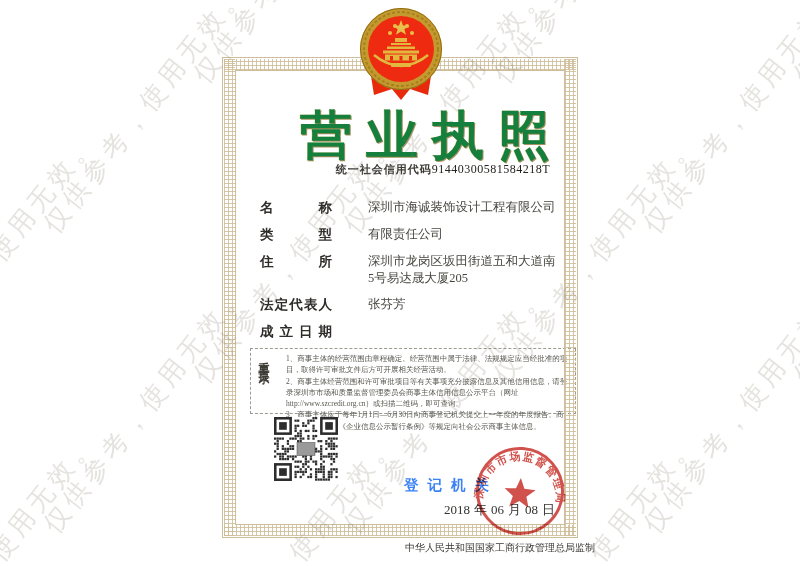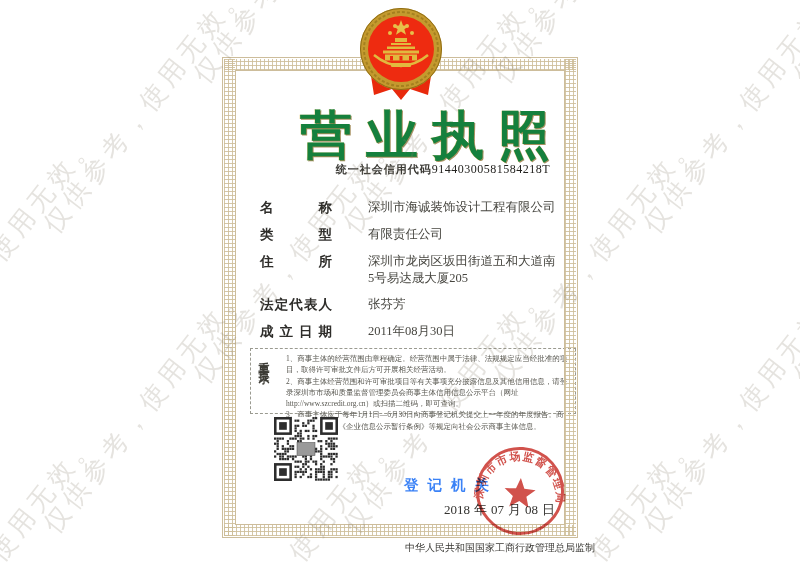--- a/index.html
+++ b/index.html
@@ -160,21 +160,20 @@
         </span>
       <span class="fvalue">张芬芳</span>
     </div>
     <div class="frow">
       <span class="flabel char-justify">
           <span>成</span>
           <span>立</span>
           <span>日</span>
           <span>期</span>
         </span>
-      <span class="fvalue">2011年08月30日</span>
     </div>
   </div>
 
   <div class="notice">
     <div class="notice-side">重要提示</div>
     <div class="notice-items">
       <div>1、商事主体的经营范围由章程确定。经营范围中属于法律、法规规定应当经批准的项目，取得许可审批文件后方可开展相关经营活动。</div>
       <div>2、商事主体经营范围和许可审批项目等有关事项充分披露信息及其他信用信息，请登录深圳市市场和质量监督管理委员会商事主体信用信息公示平台（网址http://www.szcredit.org.cn）或扫描二维码，即可查询。</div>
       <div>3、商事主体应于每年1月1日—6月30日向商事登记机关提交上一年度的年度报告。商事主体应当按照《企业信息公示暂行条例》等规定向社会公示商事主体信息。</div>
     </div>
@@ -375,21 +374,21 @@
         <rect x="51.2" y="5.12" width="7.68" height="7.68" fill="#2d2d2d"></rect>
         <rect x="0" y="46.08" width="17.92" height="17.92" fill="#2d2d2d"></rect>
         <rect x="2.56" y="48.64" width="12.8" height="12.8" fill="#fff"></rect>
         <rect x="5.12" y="51.2" width="7.68" height="7.68" fill="#2d2d2d"></rect>
         <rect x="23.04" y="25.6" width="17.92" height="12.8" fill="#9a9a9a" stroke="#555" stroke-width="0.6"></rect>
       </svg></div>
 
   <div class="registrar">登记机关</div>
 
   <div class="issue-date">
-    <span>2018</span><span>年</span><span>07</span><span>月</span><span>08</span><span>日</span>
+    <span>2018</span><span>年</span><span>06</span><span>月</span><span>08</span><span>日</span>
   </div>
 
   <svg class="seal" width="92" height="92" viewBox="0 0 92 92">
     <defs>
       <path id="sealArc" d="M 11,64 A 37,37 0 1 1 81,64" fill="none"></path>
     </defs>
     <circle cx="46" cy="46" r="42.5" fill="none" stroke="#cb3a33" stroke-width="3"></circle>
     <polygon fill="#cb3a33" points="46,33 50.2,43.5 61.5,44.2 52.8,51.4 55.7,62.3 46,56 36.3,62.3 39.2,51.4 30.5,44.2 41.8,43.5"></polygon>
     <text font-size="11" fill="#cb3a33" font-weight="bold" letter-spacing="1.5">
       <textPath href="#sealArc" startOffset="50%" text-anchor="middle">深圳市市场监督管理局</textPath>

